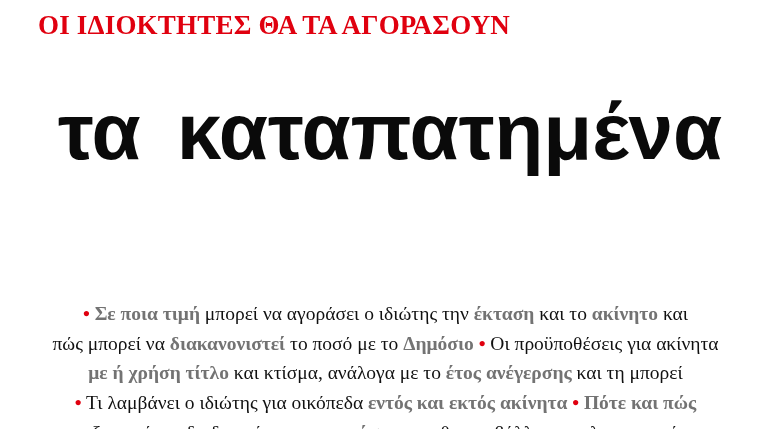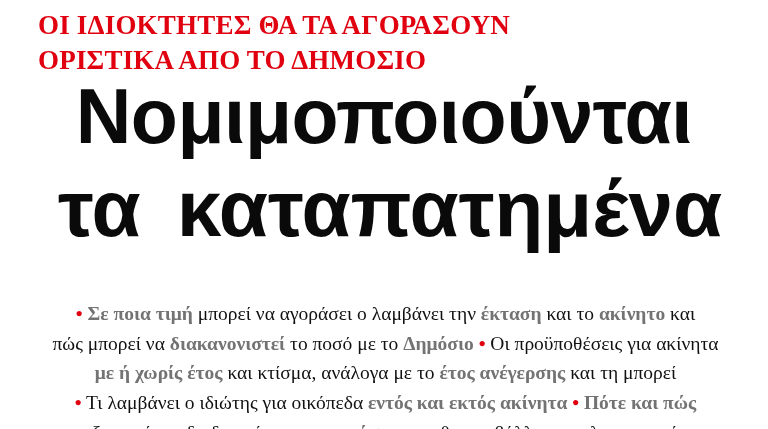--- a/index.html
+++ b/index.html
@@ -91,48 +91,46 @@
     font-weight: normal;
   }
 </style>
 </head>
 <body>
 
 <div class="page">
 
   <div class="kicker">
     <span class="kicker-line">ΟΙ ΙΔΙΟΚΤΗΤΕΣ ΘΑ ΤΑ ΑΓΟΡΑΣΟΥΝ</span>
-    <span class="kicker-line">ΟΡΙΣΤΙΚΑ ΑΠΟ ΤΟ ΔΗΜΟΣΙΟ</span>
   </div>
 
   <div class="headline">
-    <span class="headline-line line1">Νομιμοποιούνται</span>
     <span class="headline-line line2">τα καταπατημένα</span>
   </div>
 
   <div class="subdeck">
     <p>
       <span class="bullet">•</span>
       <span class="red">Σε ποια τιμή</span>
-      <span class="plain">μπορεί να αγοράσει ο λαμβάνει την</span>
+      <span class="plain">μπορεί να αγοράσει ο ιδιώτης την</span>
       <span class="red">έκταση</span>
       <span class="plain">και το</span>
       <span class="red">ακίνητο</span>
       <span class="plain">και</span>
     </p>
     <p>
       <span class="plain">πώς μπορεί να</span>
       <span class="red">διακανονιστεί</span>
       <span class="plain">το ποσό με το</span>
       <span class="red">Δημόσιο</span>
       <span class="bullet">•</span>
       <span class="plain">Οι προϋποθέσεις για ακίνητα</span>
     </p>
     <p>
-      <span class="red">με ή χωρίς έτος</span>
+      <span class="red">με ή χρήση τίτλο</span>
       <span class="plain">και κτίσμα, ανάλογα με το</span>
       <span class="red">έτος ανέγερσης</span>
       <span class="plain">και τη μπορεί</span>
     </p>
     <p>
       <span class="bullet">•</span>
       <span class="plain">Τι λαμβάνει ο ιδιώτης για οικόπεδα</span>
       <span class="red">εντός και εκτός ακίνητα</span>
       <span class="bullet">•</span>
       <span class="red">Πότε και πώς</span>

